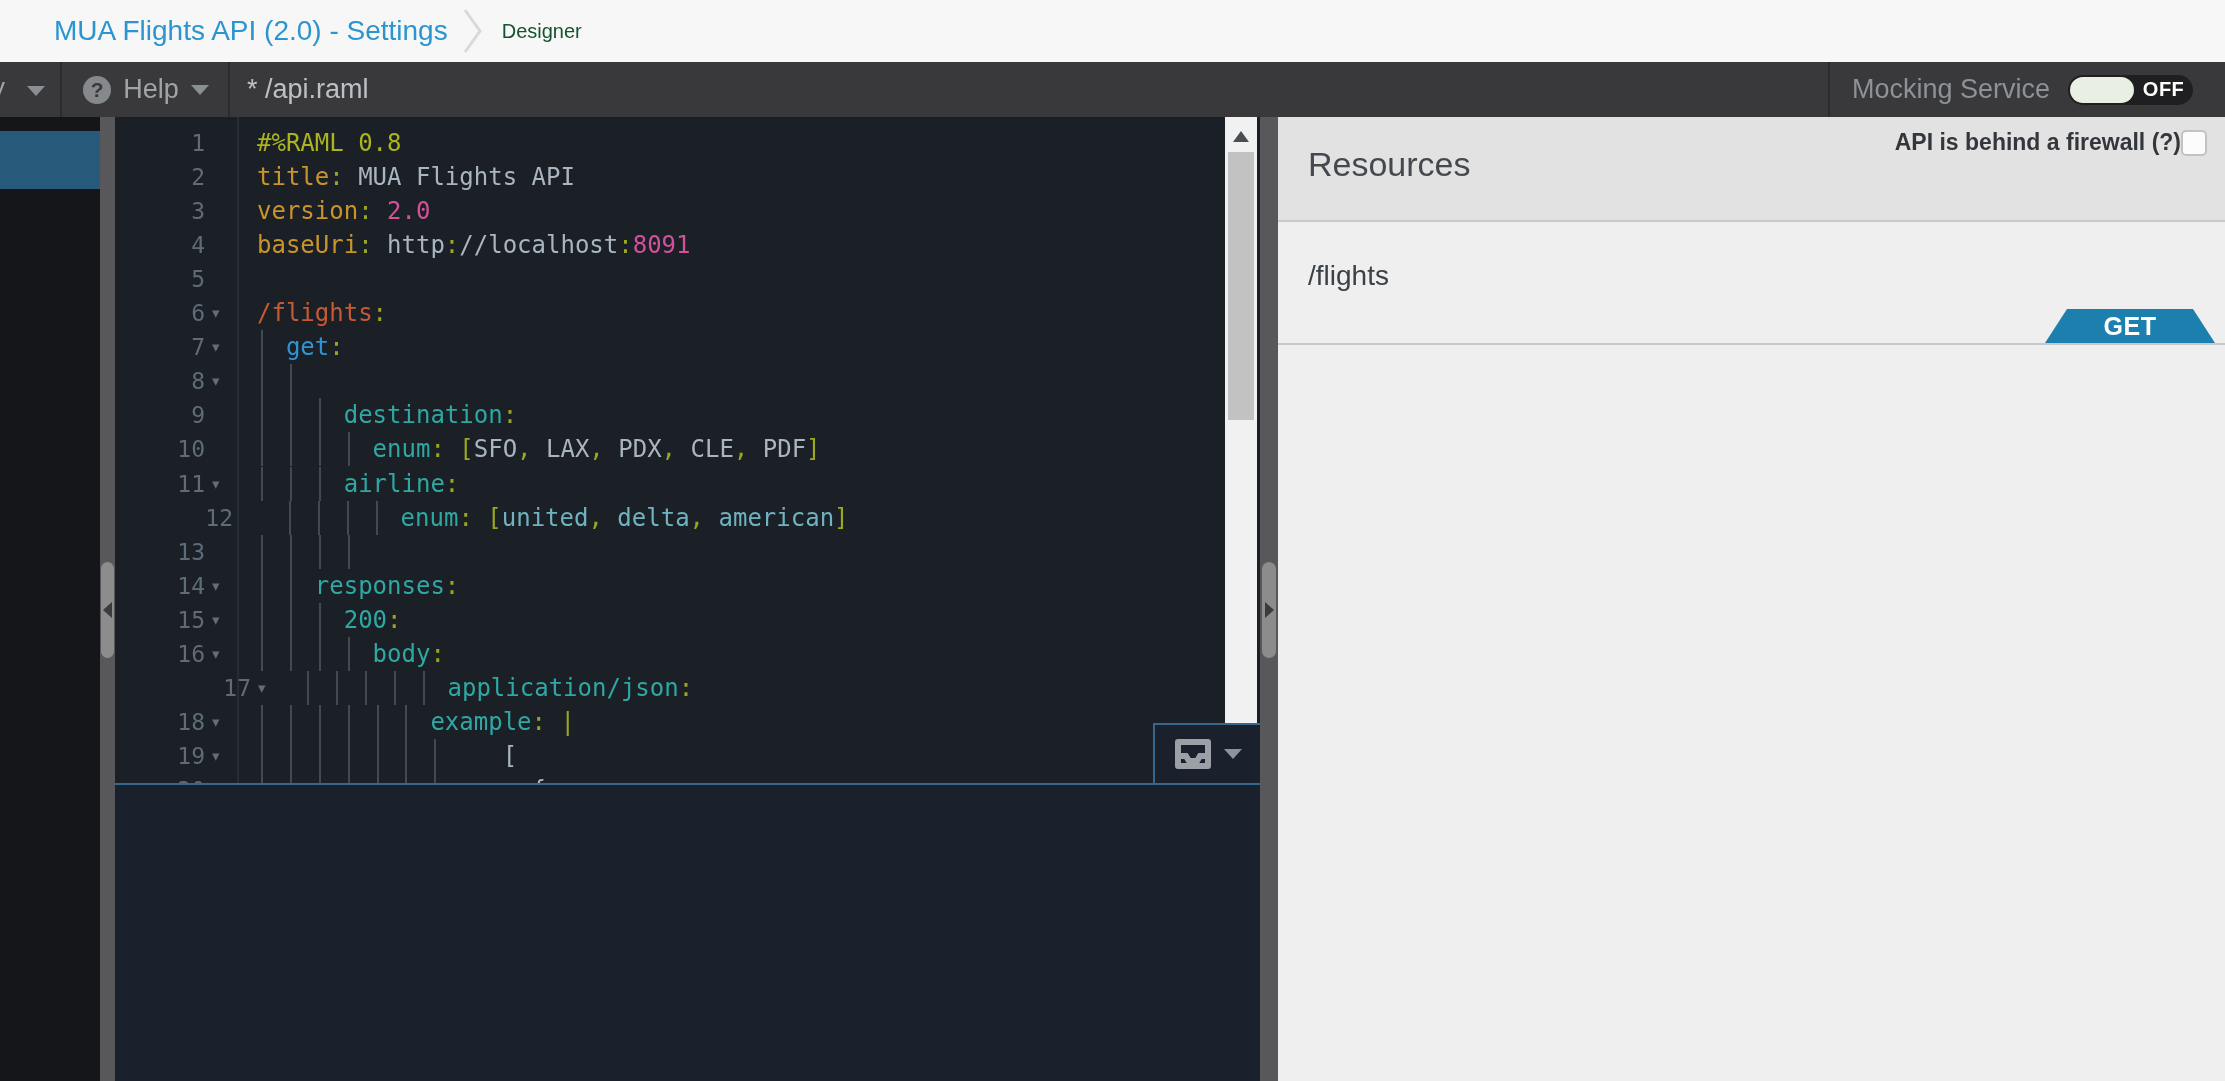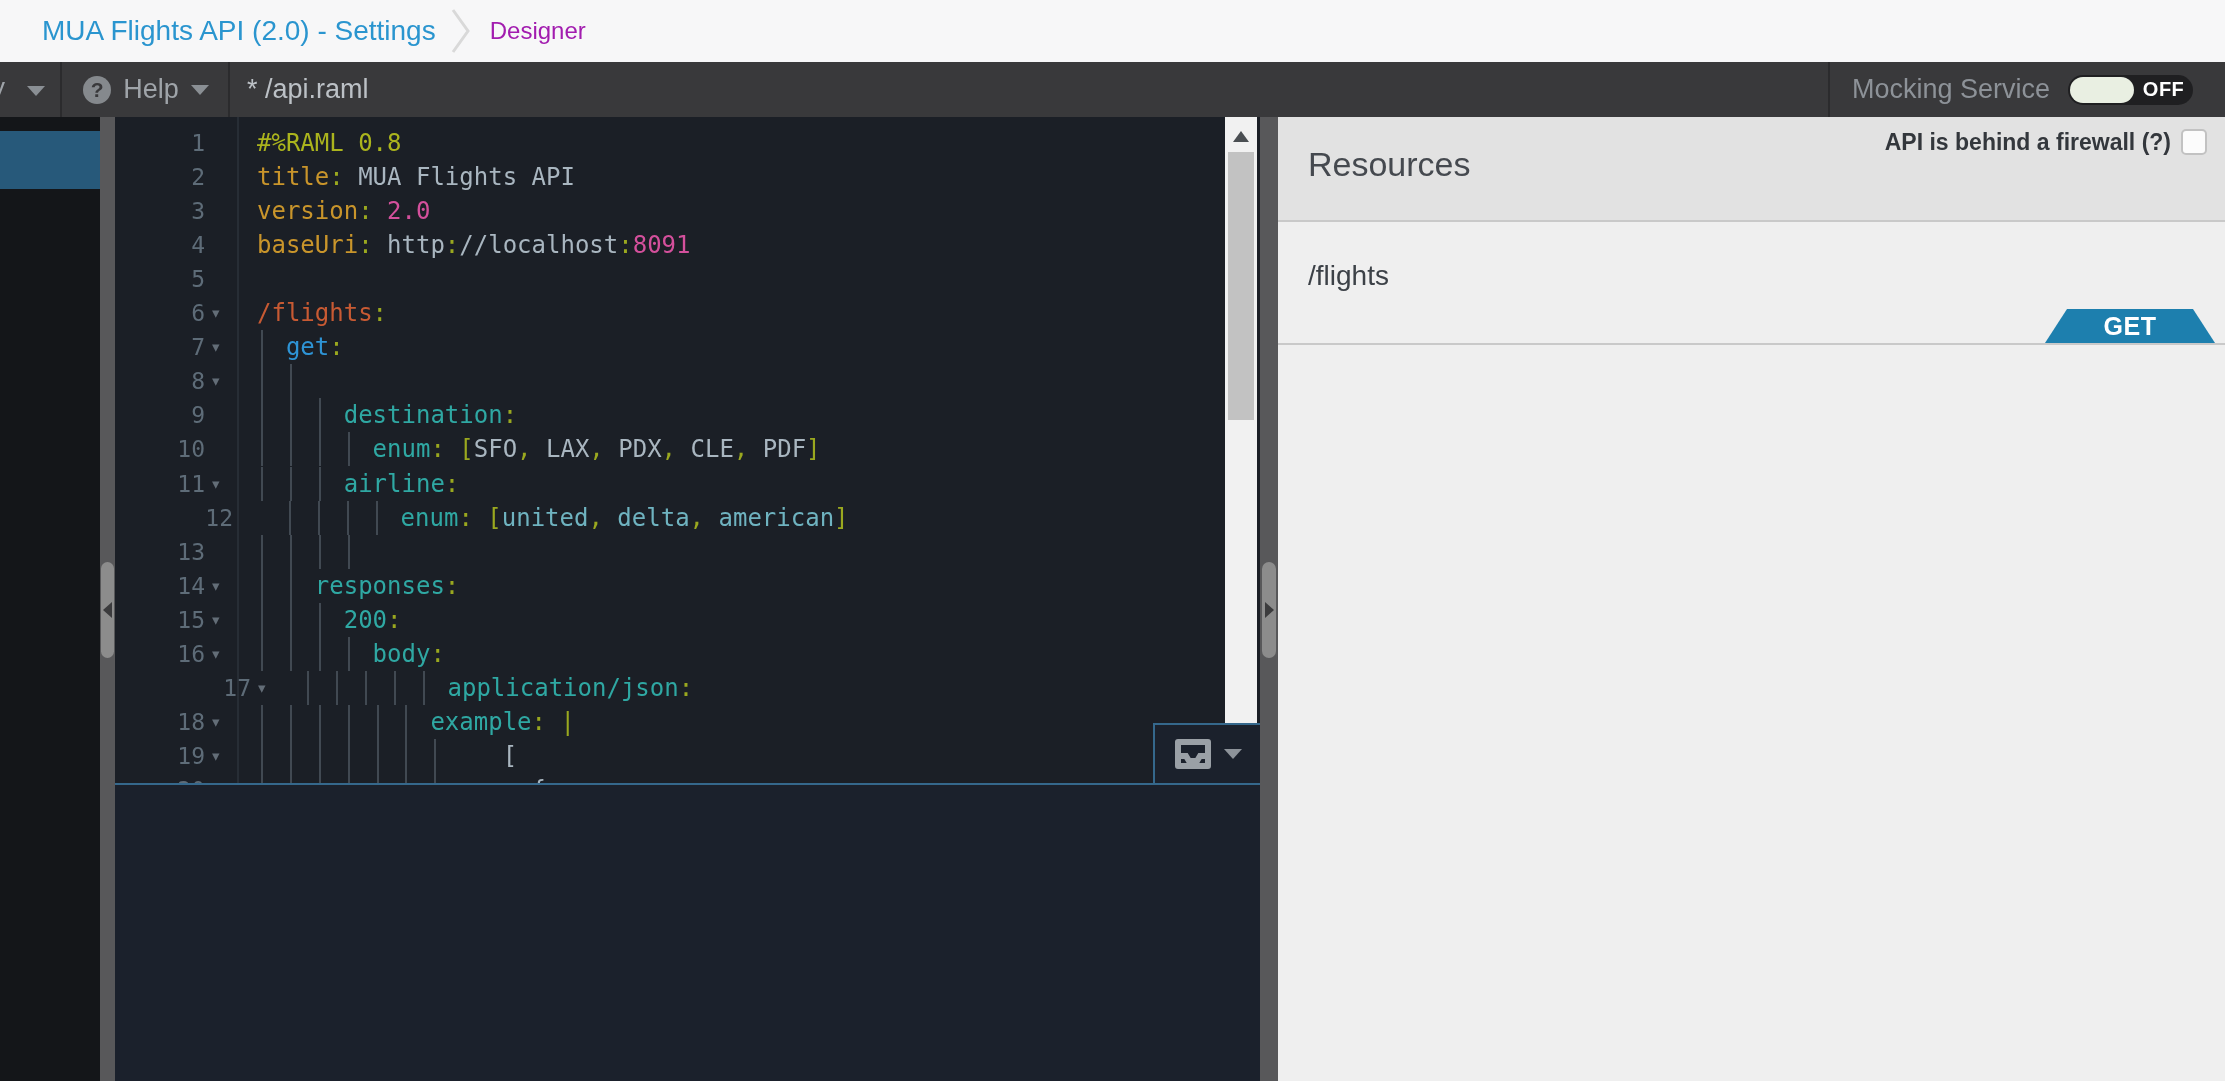--- a/index.html
+++ b/index.html
@@ -1,24 +1,24 @@
 <!DOCTYPE html>
 <html style="--linkBlue: #2a95cf; --selBlue: #27597a; --shelfBlue: #35688c; --getBlue: #1d7fae; --lineNum: #5e6c78; --guide: #414952; --tokRaml: #abb41d; --tokKey: #c9952b; --tokPunct: #9aa81f; --tokStr: #a9b6c0; --tokNum: #d4509c; --tokRes: #c85a33; --tokMethod: #2e94d6; --tokProp: #2fa8a3; --tokEnum: #6fb3c0;"><head>
 <meta charset="utf-8">
 <style>
   html,body{margin:0;padding:0;background:#fff;}
   .app{position:relative;width:2225px;height:1081px;overflow:hidden;
        font-family:"Liberation Sans",sans-serif;background:#efefef;}
 
   
   .crumbbar{position:absolute;left:0;top:0;width:2225px;height:62px;background:#f7f7f8;
-            display:flex;align-items:center;padding-left:42px;box-sizing:border-box;}
+            display:flex;align-items:center;padding-left:54px;box-sizing:border-box;}
   .crumb-link{font-size:28px;color:var(--linkBlue);cursor:pointer;}
   .crumb-sep{margin:0 18px 0 14px;display:flex;align-items:center;}
-  .crumb-current{font-size:24px;color:#a21caf;}
+  .crumb-current{font-size:20px;color:#14532d;}
 
   
   .toolbar{position:absolute;left:0;top:62px;width:2225px;height:55px;background:#39393b;}
   .tb-left-frag{position:absolute;left:0;top:0;height:55px;width:62px;overflow:hidden;
                 border-right:2px solid #2b2b2d;box-sizing:border-box;cursor:pointer;}
   .tb-left-frag .frag{position:absolute;left:-8px;top:10px;font-size:26px;color:#9fa4a9;}
   .caret-down{width:0;height:0;border-left:9px solid transparent;border-right:9px solid transparent;
               border-top:10px solid #8a8f94;}
   .tb-left-frag .caret-down{position:absolute;left:27px;top:24px;}
   .tb-help{position:absolute;left:64px;top:0;height:55px;width:166px;display:flex;align-items:center;
@@ -77,21 +77,21 @@
              border-top:2px solid var(--shelfBlue);border-left:2px solid var(--shelfBlue);box-sizing:border-box;
              display:flex;align-items:center;justify-content:center;gap:12px;cursor:pointer;}
   .tray-caret{width:0;height:0;border-left:9px solid transparent;border-right:9px solid transparent;
               border-top:10px solid #8d939a;}
 
   
   .rpanel{position:absolute;left:1278px;top:117px;width:947px;bottom:0;background:#efefef;}
   .rp-header{position:absolute;left:0;top:0;width:100%;height:105px;background:#e2e2e2;
              border-bottom:2px solid #c9c9c9;box-sizing:border-box;}
   .rp-title{position:absolute;left:30px;top:28px;font-size:34px;font-weight:300;color:#45494f;}
-  .firewall{position:absolute;right:18px;top:12px;display:flex;align-items:flex-start;gap:10px;}
+  .firewall{position:absolute;right:18px;top:12px;display:flex;align-items:flex-end;}
   .firewall .fw-label{font-size:23px;font-weight:bold;color:#33373c;}
   .fw-check{width:26px;height:26px;border-radius:5px;background:#fcfcfc;border:2px solid #c2c2c2;
             box-sizing:border-box;cursor:pointer;}
   .res-row{position:absolute;left:0;top:105px;width:100%;height:123px;border-bottom:2px solid #c9c9c9;
            box-sizing:border-box;}
   .res-path{position:absolute;left:30px;top:38px;font-size:28px;font-weight:300;color:#3c4147;}
   .method-tab{position:absolute;right:10px;bottom:0;width:170px;height:34px;background:var(--getBlue);
               clip-path:polygon(22px 0,calc(100% - 22px) 0,100% 100%,0 100%);
               color:#fff;font-size:25px;font-weight:bold;letter-spacing:.5px;
               text-align:center;line-height:34px;cursor:pointer;}

